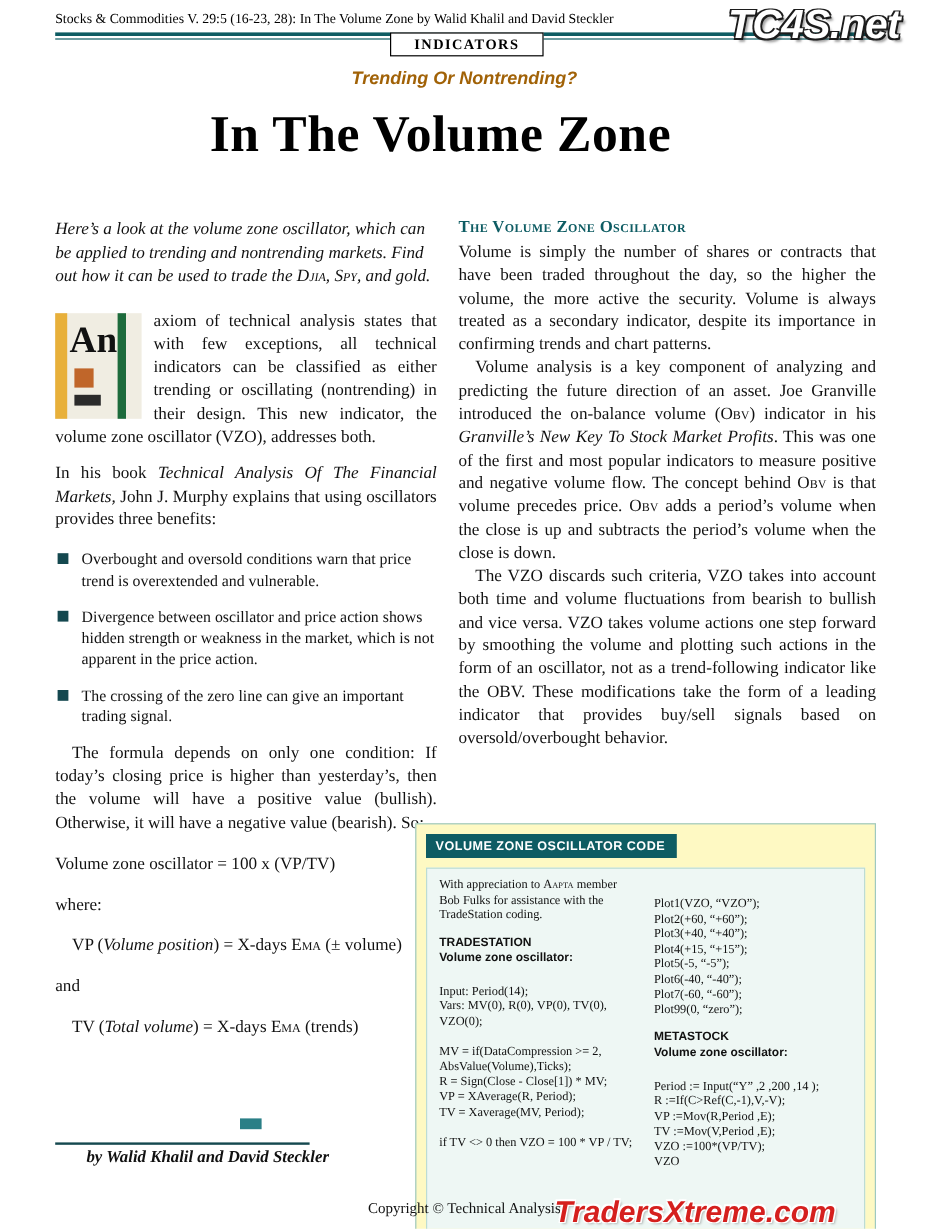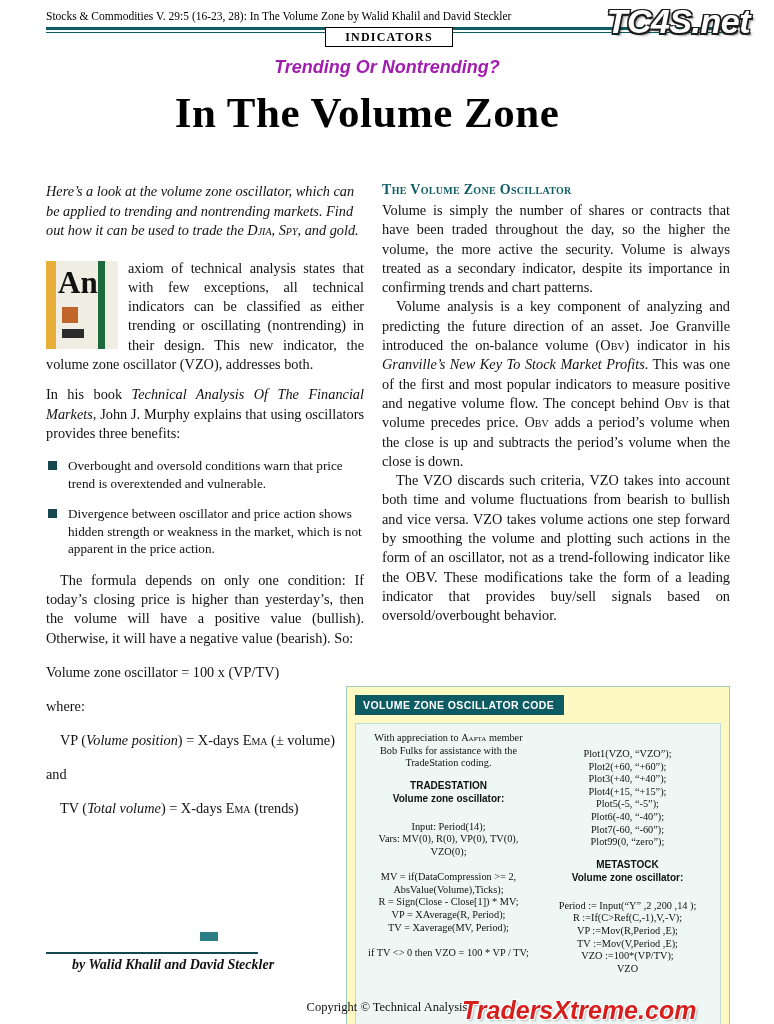--- a/index.html
+++ b/index.html
@@ -62,22 +62,22 @@
 
   .kicker {
     position: absolute;
     top: 57px;
     left: 0;
     width: 774px;
     text-align: center;
     font-family: "Liberation Sans", sans-serif;
     font-style: italic;
     font-weight: bold;
-    font-size: 18px;
-    color: #a21caf;
+    font-size: 15px;
+    color: #a16207;
   }
   .headline {
     position: absolute;
     top: 88px;
     left: 0;
     width: 734px;
     text-align: center;
     font-family: "Liberation Serif", serif;
     font-weight: bold;
     font-size: 43px;
@@ -252,21 +252,20 @@
     top: 36px;
     bottom: 8px;
     background: #eef7f4;
     border: 1px solid #bcdcd4;
     box-sizing: border-box;
     padding: 8px 10px;
   }
   .code-cols {
     display: flex;
     gap: 14px;
-    text-align: center;
   }
   .code-col { width: 50%; }
   .code-txt {
     font-family: "Liberation Serif", serif;
     font-size: 10.3px;
     line-height: 12.6px;
     color: #111;
     margin: 0 0 9px 0;
     white-space: pre-wrap;
   }
@@ -372,20 +371,21 @@
       <p class="body">axiom of technical analysis states that with few exceptions, all technical indicators can be classified as either trending or oscillating (nontrending) in their design. This new indicator, the volume zone oscillator (VZO), addresses both.</p>
     </div>
 
     <p class="body gap">
       <span>In his book </span><i>Technical Analysis Of The Financial Markets,</i><span> John J. Murphy explains that using oscillators provides three benefits:</span>
     </p>
 
     <ul class="bullets">
       <li><span class="sq"></span><span>Overbought and oversold conditions warn that price trend is overextended and vulnerable.</span></li>
       <li><span class="sq"></span><span>Divergence between oscillator and price action shows hidden strength or weakness in the market, which is not apparent in the price action.</span></li>
+      <li><span class="sq"></span><span>The crossing of the zero line can give an important trading signal.</span></li>
     </ul>
 
     <p class="body gap" style="text-indent:14px">The formula depends on only one condition: If today’s closing price is higher than yesterday’s, then the volume will have a positive value (bullish). Otherwise, it will have a negative value (bearish). So:</p>
 
     <div class="formula">Volume zone oscillator = 100 x (VP/TV)</div>
     <div class="formula ital">where:</div>
     <div class="formula indent">
       <span>VP (</span><i>Volume position</i><span>) = X-days </span><span class="sc">Ema</span><span> (± volume)</span>
     </div>
     <div class="formula ital">and</div>

